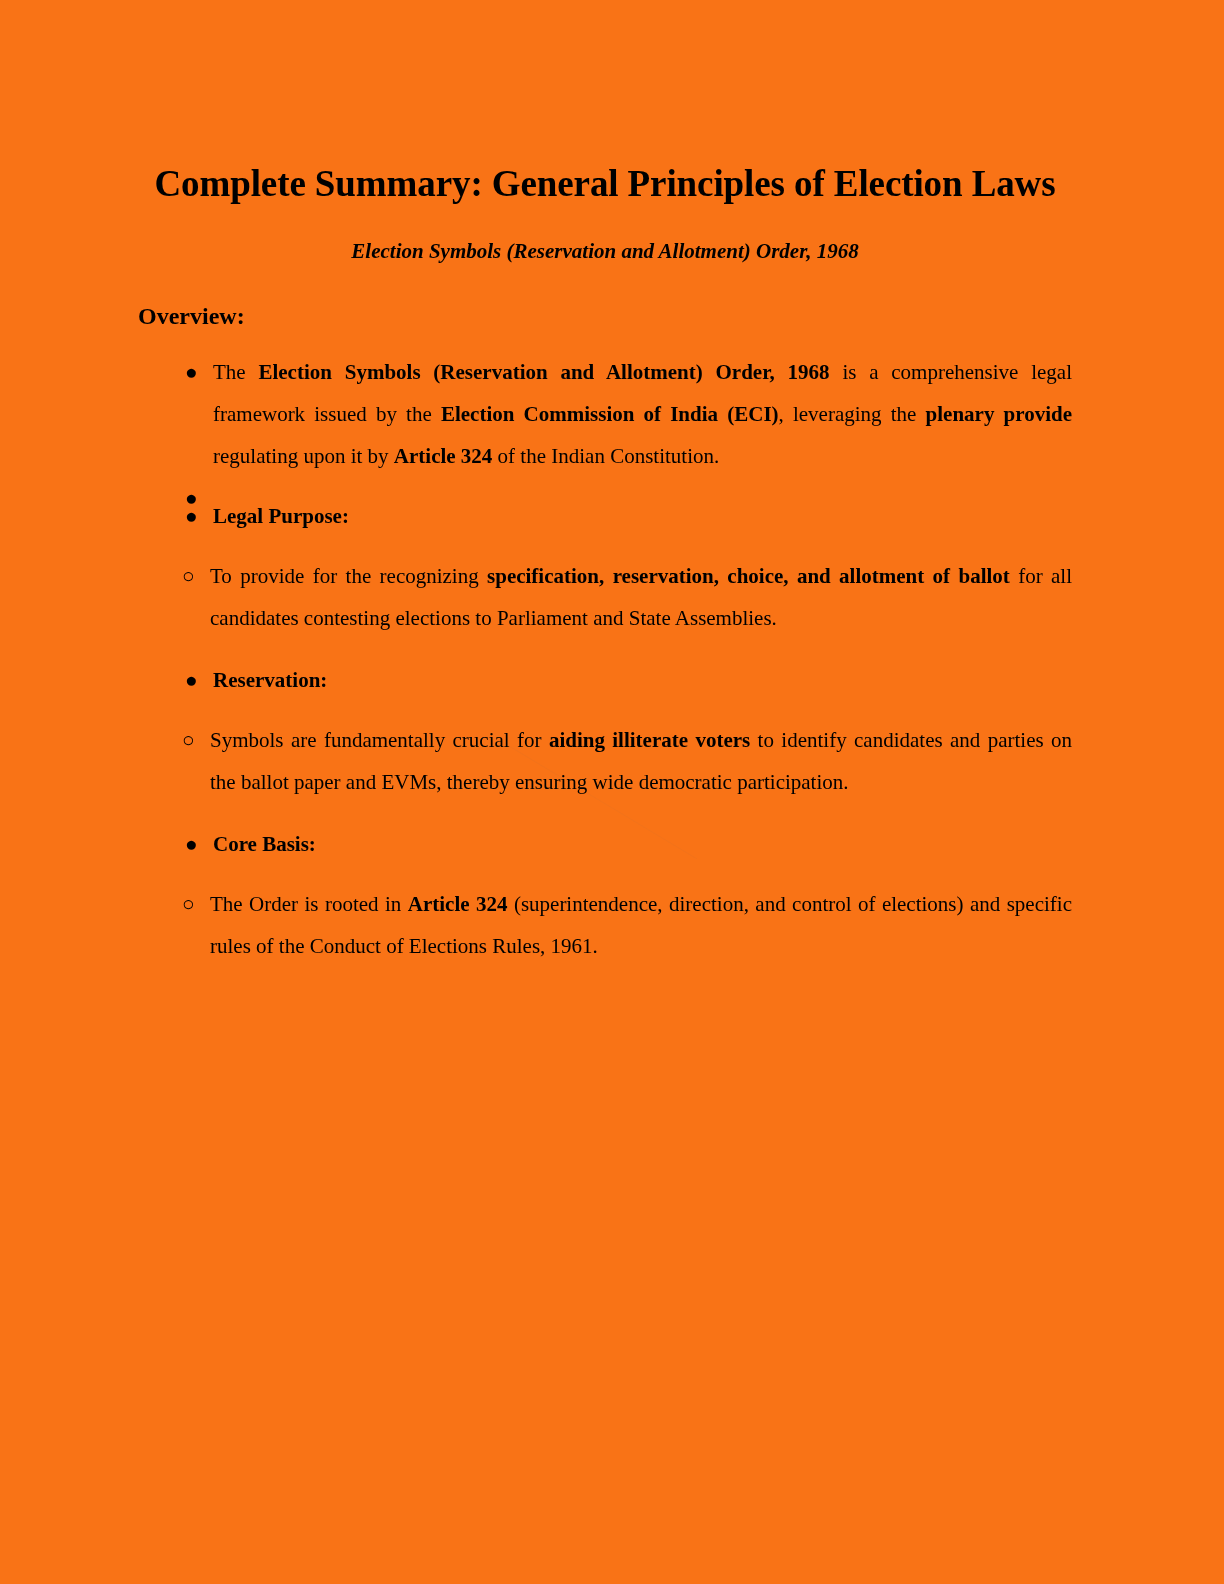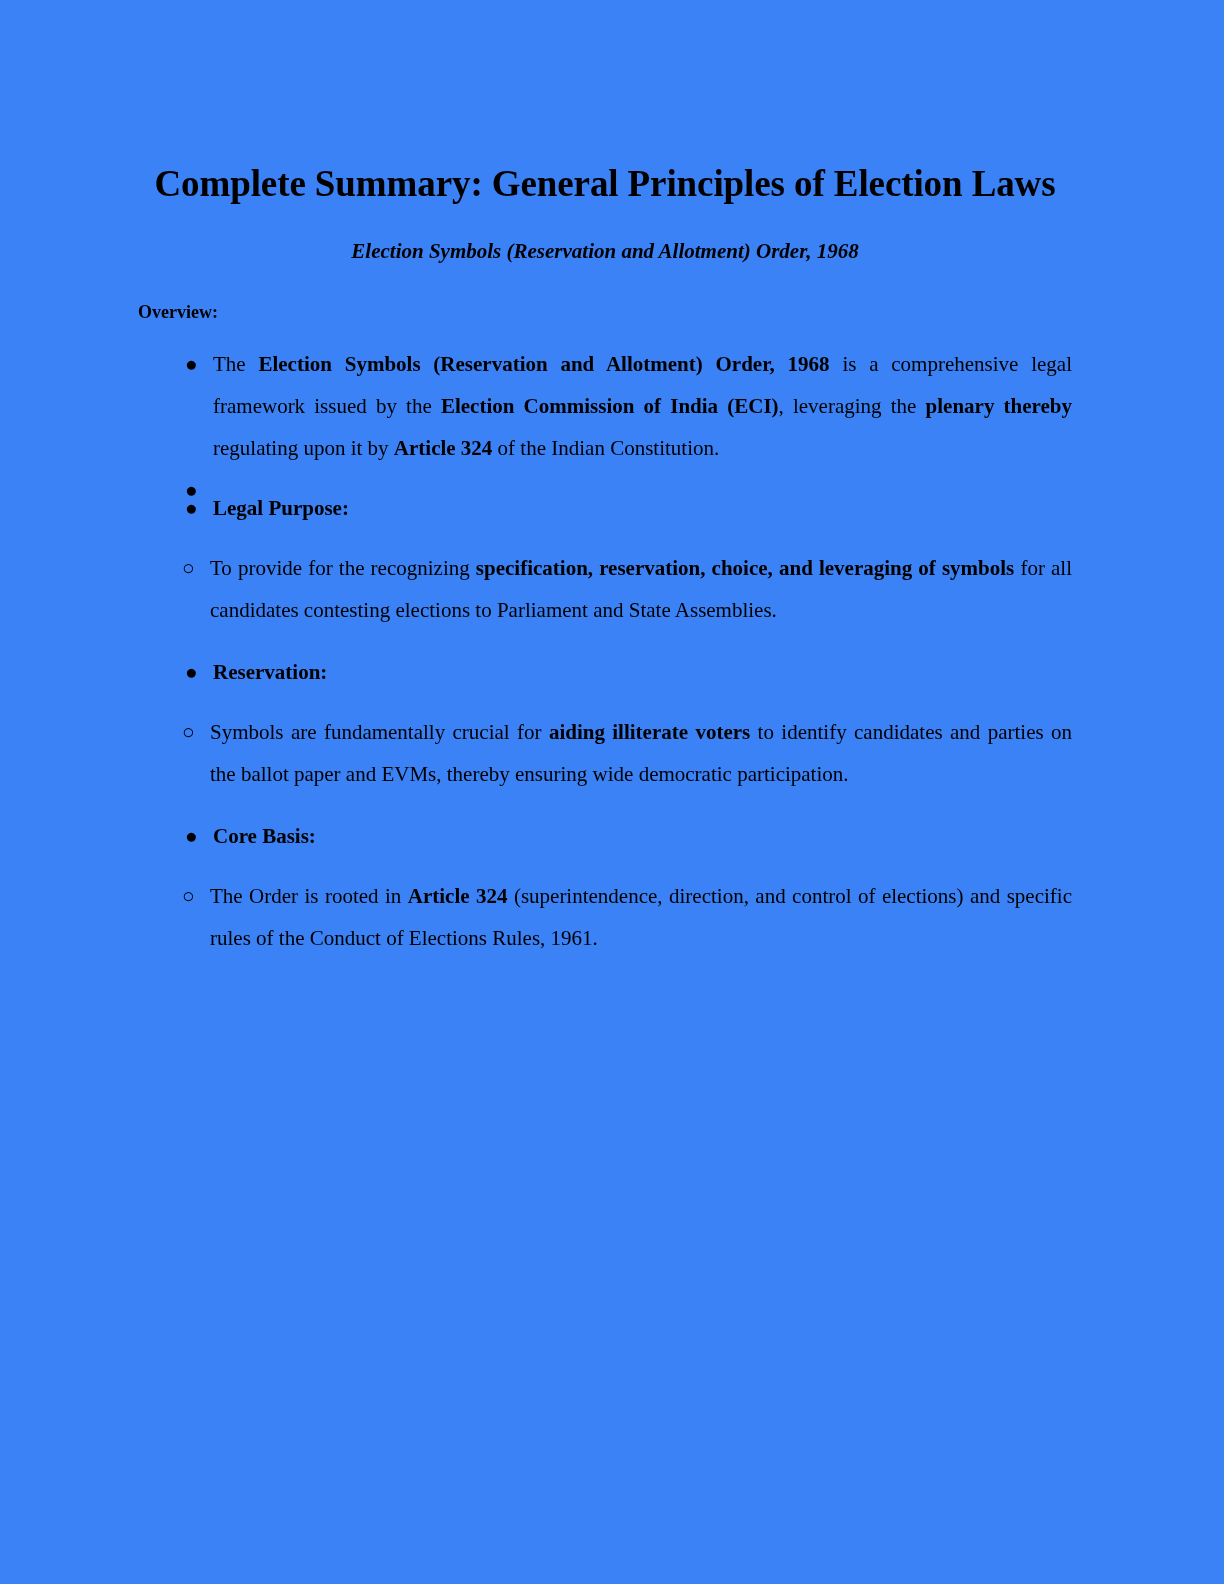--- a/index.html
+++ b/index.html
@@ -4,21 +4,21 @@
 <style>
   html, body {
     margin: 0;
     padding: 0;
     background: #ffffff;
   }
   .page {
     position: relative;
     width: 1224px;
     height: 1584px;
-    background: #3b82f6;
+    background: #f97316;
     overflow: hidden;
     font-family: "Liberation Serif", "DejaVu Serif", serif;
     color: #000000;
   }
   .watermark {
     position: absolute;
     left: 500px;
     top: 740px;
     width: 210px;
     height: 130px;
@@ -54,21 +54,21 @@
   .doc-subtitle {
     font-size: 21px;
     font-weight: bold;
     font-style: italic;
     text-align: center;
     margin: 18px 0 0 0;
     line-height: 1.4;
   }
 
   .sec-heading {
-    font-size: 18px;
+    font-size: 24px;
     font-weight: bold;
     margin: 34px 0 0 0;
     line-height: 1.35;
   }
   .sec-heading.tight { margin-top: 30px; }
 
   ul.lvl1 {
     list-style: none;
     margin: 18px 0 0 0;
     padding: 0;
@@ -130,31 +130,31 @@
 
   <div class="content">
 
     <h1 class="doc-title">Complete Summary: General Principles of Election Laws</h1>
 
     <div class="doc-subtitle">Election Symbols (Reservation and Allotment) Order, 1968</div>
 
     <div class="sec-heading">Overview:</div>
 
     <ul class="lvl1" id="overview-list">
-        <li><span class="bullet">●</span><span>The </span><b>Election Symbols (Reservation and Allotment) Order, 1968</b><span> is a comprehensive legal framework issued by the </span><b>Election Commission of India (ECI)</b><span>, leveraging the </span><b>plenary thereby</b><span> regulating upon it by </span><b>Article 324</b><span> of the Indian Constitution.</span></li>
+        <li><span class="bullet">●</span><span>The </span><b>Election Symbols (Reservation and Allotment) Order, 1968</b><span> is a comprehensive legal framework issued by the </span><b>Election Commission of India (ECI)</b><span>, leveraging the </span><b>plenary provide</b><span> regulating upon it by </span><b>Article 324</b><span> of the Indian Constitution.</span></li>
         <li><span class="bullet">●</span></li>
       </ul>
 
     <div id="sections-root">
         <div class="group">
           <ul class="lvl1">
             <li class="label-item"><span class="bullet">●</span><span>Legal Purpose:</span></li>
           </ul>
           <ul class="lvl2">
-            <li><span class="bullet-hollow">○</span><span>To provide for the recognizing </span><b>specification, reservation, choice, and leveraging of symbols</b><span> for all candidates contesting elections to Parliament and State Assemblies.</span></li>
+            <li><span class="bullet-hollow">○</span><span>To provide for the recognizing </span><b>specification, reservation, choice, and allotment of ballot</b><span> for all candidates contesting elections to Parliament and State Assemblies.</span></li>
           </ul>
         </div>
         <div class="group">
           <ul class="lvl1">
             <li class="label-item"><span class="bullet">●</span><span>Reservation:</span></li>
           </ul>
           <ul class="lvl2">
             <li><span class="bullet-hollow">○</span><span>Symbols are fundamentally crucial for </span><b>aiding illiterate voters</b><span> to identify candidates and parties on the ballot paper and EVMs, thereby ensuring wide democratic participation.</span></li>
           </ul>
         </div>

